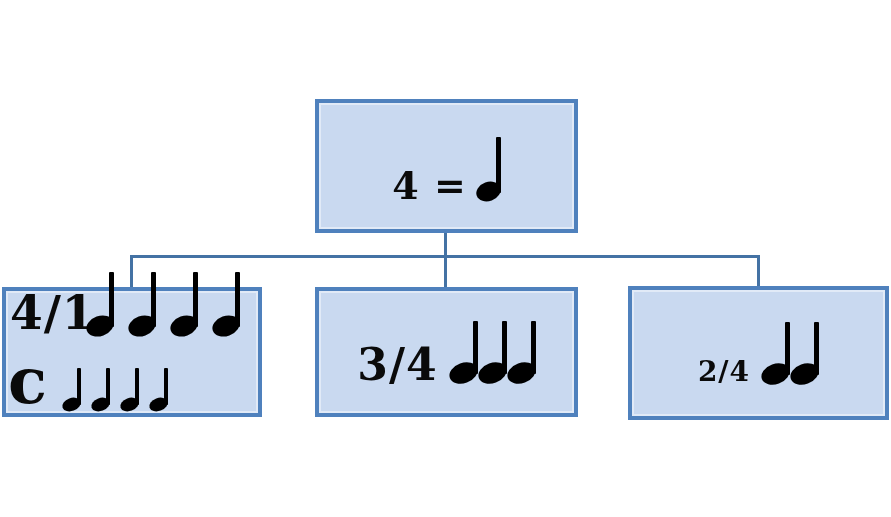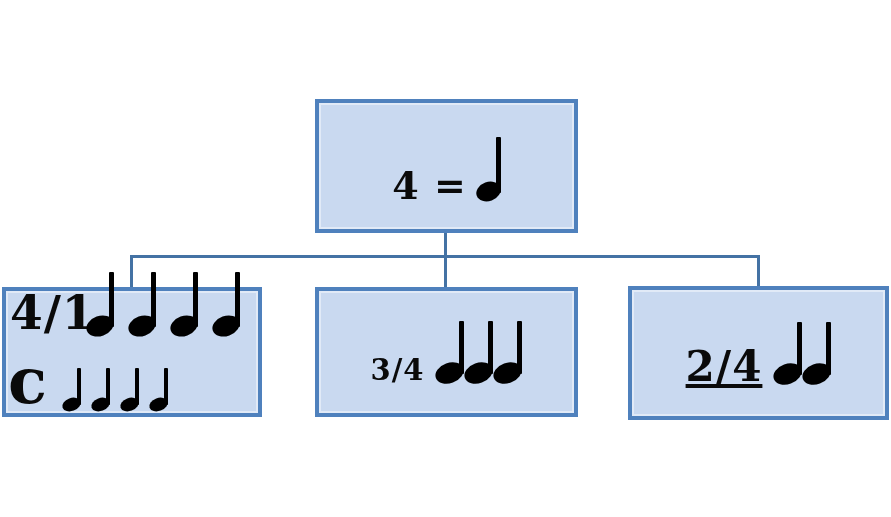--- a/index.html
+++ b/index.html
@@ -40,22 +40,22 @@
     display:flex;justify-content:center;align-items:flex-end;
   }
   .box-top   .centered-content{padding-bottom:28px;gap:9px;}
   .box-mid   .centered-content{padding-bottom:30px;gap:11px;}
   .box-right .centered-content{padding-bottom:32px;gap:11px;}
   .sig-label{
     font-weight:bold;color:#0a0a0a;line-height:0.82;
     letter-spacing:1px;white-space:nowrap;
   }
   .box-top  .sig-label{font-size:38px;}
-  .box-mid  .sig-label{font-size:29px;}
-  .box-right.box .sig-label{font-size:42px;text-decoration:underline;}
+  .box-mid  .sig-label{font-size:44px;}
+  .box-right.box .sig-label{font-size:28px;}
   
   .notes{display:flex;align-items:flex-end;}
   .note{position:relative;display:inline-block;flex:none;}
   .note .head{
     position:absolute;left:0;bottom:0;width:100%;
     background:var(--note-color);border-radius:50%;
     transform:rotate(-20deg);
   }
   .note .stem{
     position:absolute;right:0;top:0;width:5px;

